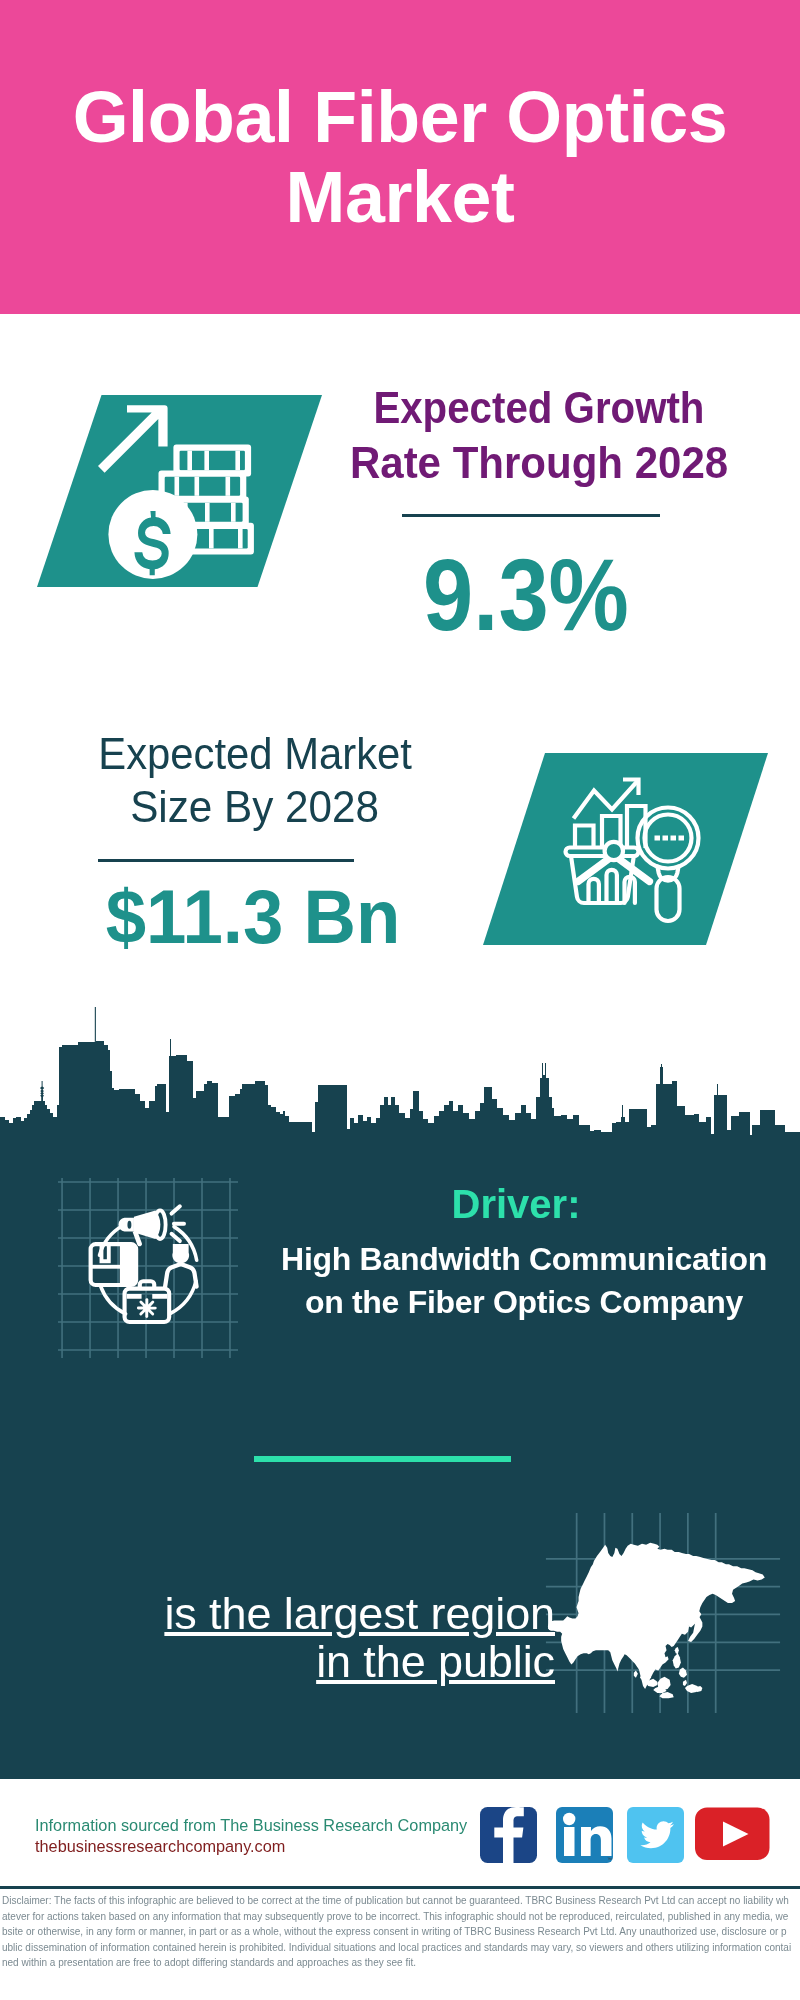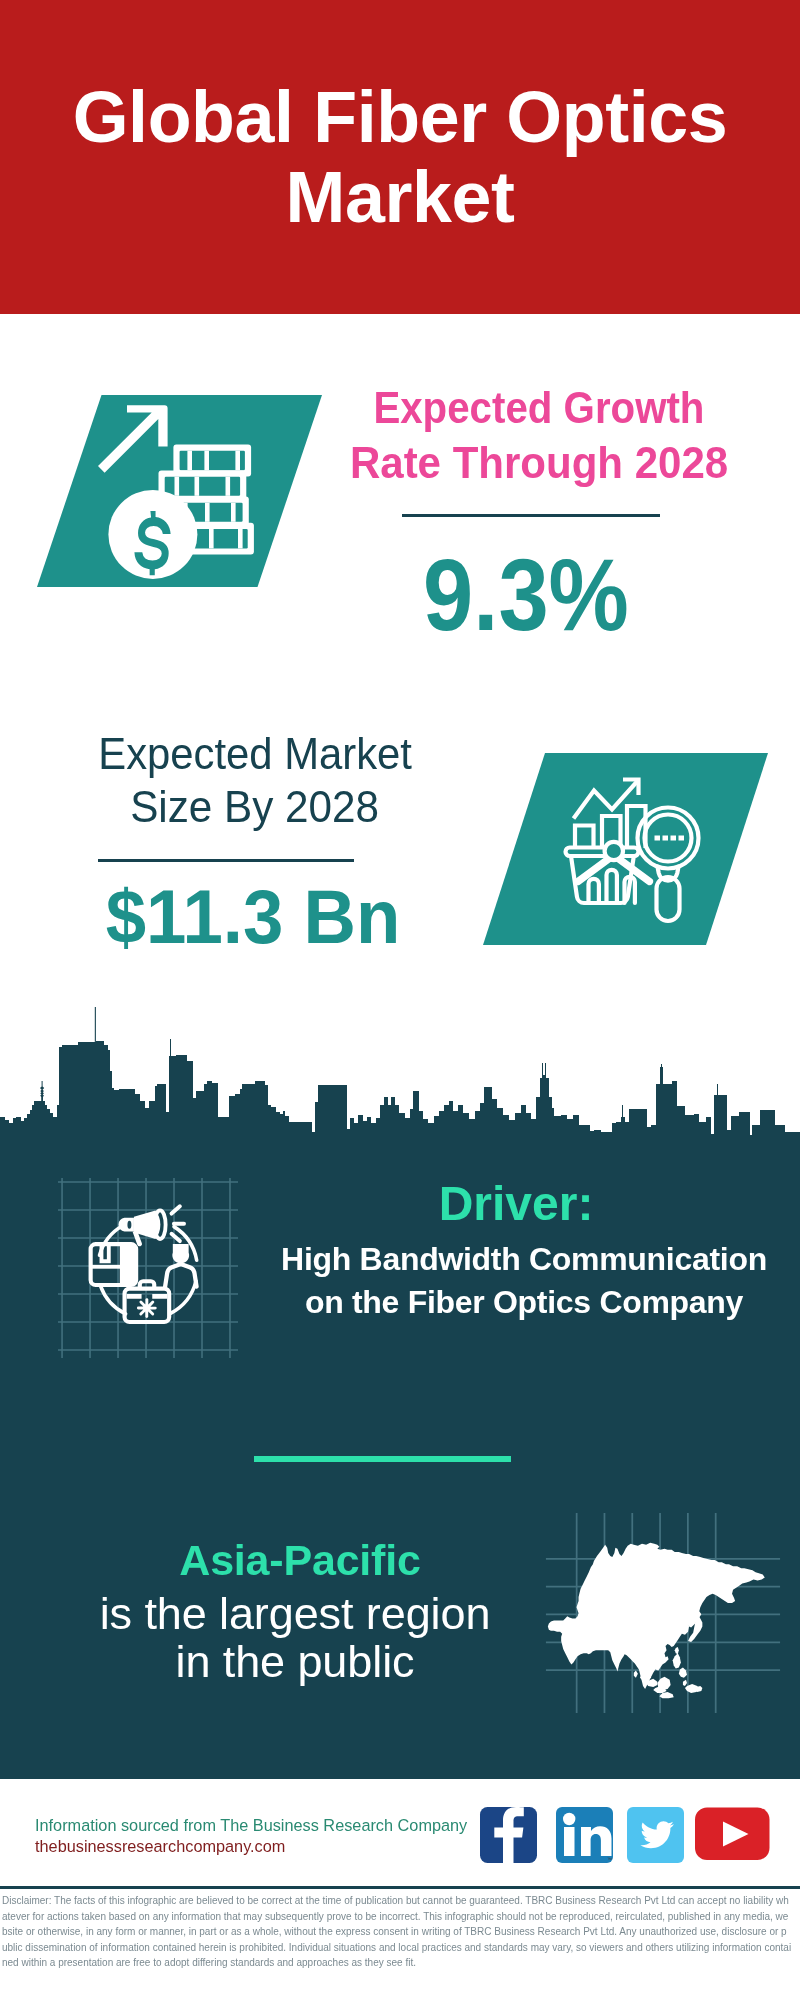--- a/index.html
+++ b/index.html
@@ -1,34 +1,34 @@
 <!DOCTYPE html>
 <html><head>
 <meta charset="utf-8">
 <title>Global Fiber Optics Market</title>
 <style>
   html,body{margin:0;padding:0;background:#fff;}
   body{width:800px;height:2000px;font-family:"Liberation Sans",sans-serif;overflow:hidden;}
   .page{position:relative;width:800px;height:2000px;background:#ffffff;overflow:hidden;}
 
   
-  .hero{position:absolute;left:0;top:0;width:800px;height:314px;background:#b91c1c;}
+  .hero{position:absolute;left:0;top:0;width:800px;height:314px;background:#ec4899;}
   .hero-title{position:absolute;left:0;top:77px;width:800px;text-align:center;color:#ffffff;
     font-size:71.8px;font-weight:bold;line-height:80px;letter-spacing:-0.4px;}
 
   
   .para{position:absolute;background:#1e918b;}
   .para1{left:37px;top:395px;width:285px;height:192px;
      clip-path:polygon(64.5px 0, 285px 0, 220.5px 192px, 0 192px);}
   .para2{left:483px;top:753px;width:285px;height:192px;
      clip-path:polygon(62px 0, 285px 0, 223px 192px, 0 192px);}
 
   
   .stat1-title{position:absolute;left:289px;top:380px;width:500px;text-align:center;
-     color:#ec4899;font-size:44px;font-weight:bold;line-height:55.4px;letter-spacing:0;}
+     color:#701a75;font-size:44px;font-weight:bold;line-height:55.4px;letter-spacing:0;}
   .rule{position:absolute;background:#17424f;height:3px;}
   .rule1{left:402px;top:514px;width:258px;}
   .stat1-value{position:absolute;left:276px;top:544px;width:500px;text-align:center;
      color:#1e918b;font-size:102px;font-weight:bold;line-height:102px;letter-spacing:0;
      transform:scaleX(0.885);transform-origin:250px 50%;}
 
   
   .stat2-title{position:absolute;left:5px;top:728px;width:500px;text-align:center;
      color:#17424f;font-size:44px;font-weight:normal;line-height:52.5px;letter-spacing:0;}
   .rule2{left:98px;top:859px;width:256px;}
@@ -40,33 +40,33 @@
   .sx955{display:inline-block;transform:scaleX(0.955);}
   .sx935{display:inline-block;transform:scaleX(0.95);}
   .sx975{display:inline-block;transform:scaleX(0.96);}
 
   
   .dark{position:absolute;left:0;top:1160px;width:800px;height:619px;background:#17424f;}
   .skyline{position:absolute;left:0;top:1005px;width:800px;height:162px;display:block;}
 
   
   .driver-label{position:absolute;left:241px;top:1183px;width:550px;text-align:center;
-     color:#2de0ab;font-size:48px;font-weight:bold;line-height:42px;}
+     color:#2de0ab;font-size:40px;font-weight:bold;line-height:42px;}
   .driver-text{position:absolute;left:243px;top:1238px;width:562px;text-align:center;
      color:#ffffff;font-size:32px;font-weight:bold;line-height:43px;letter-spacing:-0.3px;}
   .icon-driver{position:absolute;left:62px;top:1180px;width:180px;height:180px;}
 
   
   .divider{position:absolute;left:254px;top:1456px;width:257px;height:6px;background:#2de0ab;}
 
   
   .region-name{position:absolute;left:40px;top:1537px;width:520px;text-align:center;
      color:#2de0ab;font-size:43px;font-weight:bold;line-height:46px;letter-spacing:-0.2px;}
-  .region-text{position:absolute;left:35px;top:1590px;width:520px;text-align:center;
-     color:#ffffff;font-size:45px;font-weight:normal;line-height:47.8px;letter-spacing:-0.1px;}
+  .region-text{position:absolute;left:35px;top:1590px;width:520px;text-align:right;
+     color:#ffffff;font-size:45px;font-weight:normal;line-height:47.8px;letter-spacing:-0.1px;text-decoration:underline;}
   .map{position:absolute;left:544px;top:1515px;width:236px;height:200px;}
 
   
   .footer{position:absolute;left:0;top:1779px;width:800px;height:221px;background:#ffffff;}
   .src-line1{position:absolute;left:35px;top:1814px;color:#2a8a72;font-size:16.3px;line-height:22px;white-space:nowrap;}
   .src-line2{position:absolute;left:35px;top:1835px;color:#7f1d1d;font-size:16.3px;line-height:22px;white-space:nowrap;}
   .sep{position:absolute;left:0;top:1886px;width:800px;height:3px;background:#17424f;}
   .disclaimer{position:absolute;left:2px;top:1893px;width:790px;color:#7b8a91;
      font-size:10px;line-height:15.5px;text-align:left;word-break:break-all;}
 </style>
@@ -266,21 +266,20 @@
 <path d="M652,1689 L657,1687 L661,1689 L663,1692 L659,1694 L654,1694 L650,1691 Z" fill="#ffffff"></path>
 <path d="M659,1694 L664,1693 L669,1695 L670,1698 L665,1699 L659,1699 L656,1697 Z" fill="#ffffff"></path>
 <path d="M679,1683 L682,1681 L683,1684 L681,1687 L679,1686 Z" fill="#ffffff"></path>
 <path d="M683,1687 L688,1685 L693,1687 L695,1690 L692,1693 L687,1694 L683,1692 L681,1689 Z" fill="#ffffff"></path>
 <path d="M692,1688 L696,1687 L698,1689 L697,1692 L693,1693 L690,1691 Z" fill="#ffffff"></path>
 <path d="M631,1674 L633,1672 L635,1675 L633,1679 L631,1677 Z" fill="#ffffff"></path>
 <path d="M672,1650 L674,1649 L675,1652 L674,1656 L672,1655 L671,1652 Z" fill="#ffffff"></path>
 </g>
   </svg>
 
-  <div class="region-name">Asia-Pacific</div>
   <div class="region-text"><span>is the largest region</span><br><span>in the public</span></div>
 
   <div class="footer"></div>
   <div class="sep"></div>
   <div class="src-line1">Information sourced from The Business Research Company</div>
   <div class="src-line2">thebusinessresearchcompany.com</div>
 <svg class="social-row" viewBox="470 1800 320 70" width="320" height="70" style="position:absolute;left:470px;top:1800px;">
 <g>
 <rect x="480" y="1807" width="57" height="56" rx="7.5" fill="#1b4586"></rect>
 <path d="M513.5,1863 v-25.5 h8.6 l1.3,-10 h-9.9 v-6.4 c0,-2.9 0.8,-4.9 5,-4.9 h5.3 v-8.9 c-0.9,-0.1 -4.1,-0.4 -7.8,-0.4 c-7.7,0 -13,4.7 -13,13.4 v7.2 h-8.7 v10 h8.7 V1863 Z" fill="#ffffff"></path>

